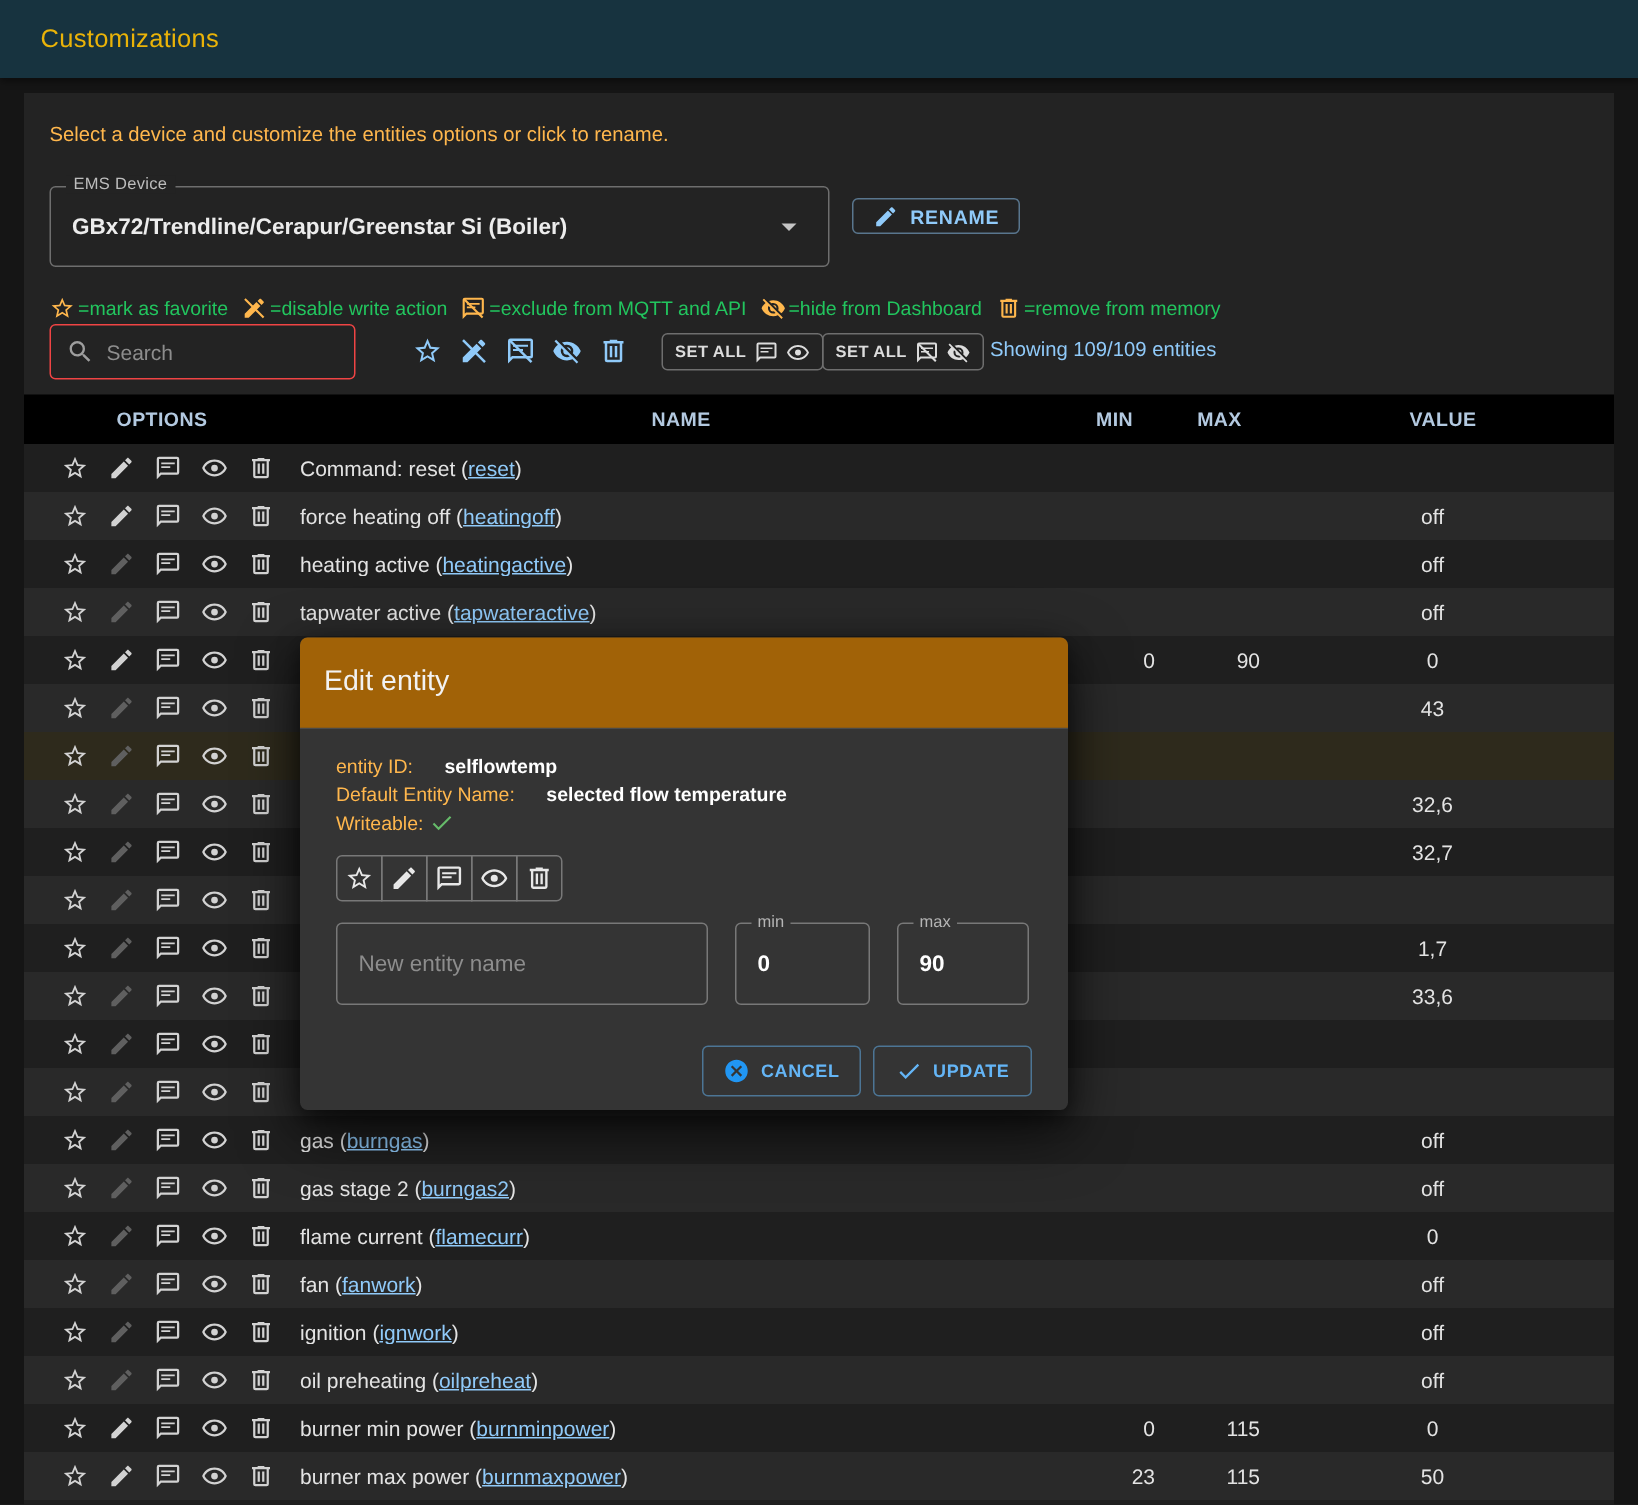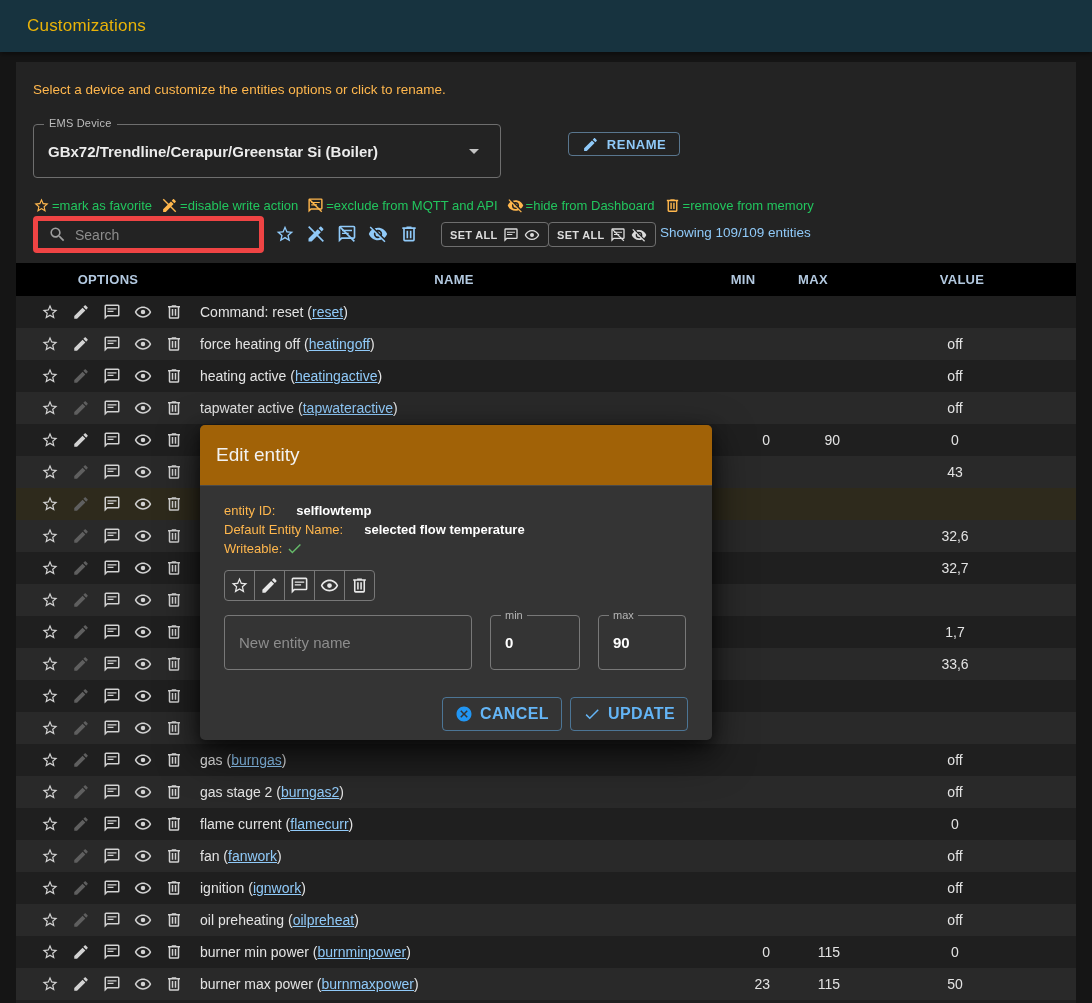--- a/index.html
+++ b/index.html
@@ -20,21 +20,21 @@
     box-shadow:0 2px 5px rgba(0,0,0,.45); z-index:3;
   }
   .appbar .title { color:#eab308; font-size:17px; font-weight:500; letter-spacing:.2px; }
 
   
   .panel { position:absolute; left:16px; top:62px; width:1060px; height:950px; background:#232323; }
 
   .intro { position:absolute; left:17px; top:20px; color:#ffb74d; font-size:13.5px; }
 
   .select-field {
-    position:absolute; left:17px; top:62px; width:468px; height:54px;
+    position:absolute; left:17px; top:62px; width:520px; height:54px;
     border:1px solid #6e6e6e; border-radius:4px;
     display:flex; align-items:center; padding:0 14px; cursor:pointer; background:transparent;
   }
   .select-field .flabel {
     position:absolute; top:-8px; left:10px; background:#232323; padding:0 5px;
     font-size:11px; color:#bdbdbd; letter-spacing:.2px;
   }
   .select-field .value { color:#ececec; font-size:15px; font-weight:600; }
   .select-field .caret { margin-left:auto; width:24px; height:24px; color:#c4c4c4; }
 
@@ -48,22 +48,22 @@
   .rename-btn .icon { width:17px; height:17px; }
 
   .legend {
     position:absolute; left:17px; top:133px; height:20px;
     display:flex; align-items:center; color:#22c55e; font-size:13px; white-space:nowrap;
   }
   .legend-item { display:inline-flex; align-items:center; gap:2px; margin-right:9px; }
   .legend-item .icon { width:17px; height:17px; color:#ffb74d; }
 
   .search-box {
-    position:absolute; left:17px; top:154px; width:231px; height:37px;
-    border:5px solid #ef4444; border-radius:4px;
+    position:absolute; left:17px; top:154px; width:204px; height:37px;
+    border:1px solid #ef4444; border-radius:4px;
     display:flex; align-items:center; gap:8px; padding:0 10px;
   }
   .search-box .icon { width:19px; height:19px; color:#9e9e9e; }
   .search-box input { flex:1; min-width:0; background:none; border:none; outline:none; color:#e0e0e0; font-size:14px; font-family:inherit; }
   input::placeholder { color:#8d8d8d; opacity:1; }
 
   .filter-group { position:absolute; left:257px; top:160px; display:flex; gap:7px; }
   .filter-btn { width:24px; height:24px; padding:2px; background:none; border:none; color:#90caf9; cursor:pointer; }
 
   .setall-btn {
@@ -135,21 +135,21 @@
     font-size:11px; color:#b5b5b5;
   }
   .tfield input { width:100%; background:none; border:none; outline:none; color:#fff; font-size:15px; font-weight:600; font-family:inherit; }
   #f-name { width:248px; } #f-name input { font-weight:400; }
   #f-min { width:90px; } #f-max { width:88px; }
 
   .dialog-actions { position:absolute; right:24px; bottom:9px; display:flex; gap:8px; }
   .dlg-btn {
     height:34px; min-width:106px; padding:0 12px;
     background:none; border:1px solid rgba(100,181,246,.5); border-radius:4px;
-    color:#64b5f6; font-size:16px; font-weight:600; letter-spacing:.4px;
+    color:#64b5f6; font-size:12px; font-weight:600; letter-spacing:.4px;
     display:flex; align-items:center; justify-content:center; gap:7px;
     cursor:pointer; font-family:inherit;
   }
   .dlg-btn .icon { width:18px; height:18px; }
   .btn-cancel .icon { color:#2196f3; }
 </style>
 </head>
 <body>
 
 <svg width="0" height="0" style="position:absolute" aria-hidden="true">

